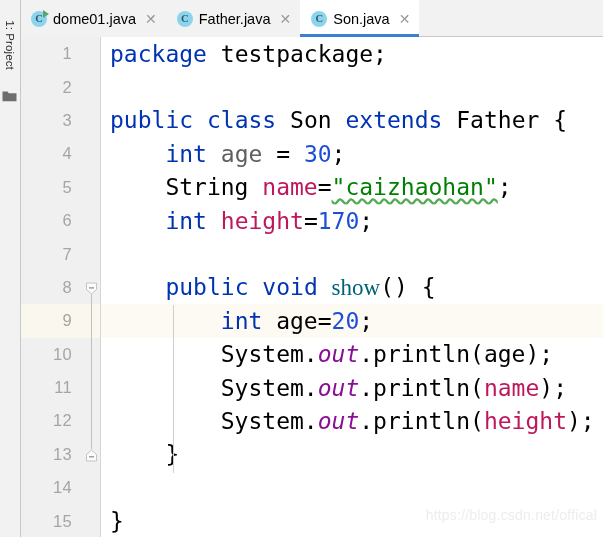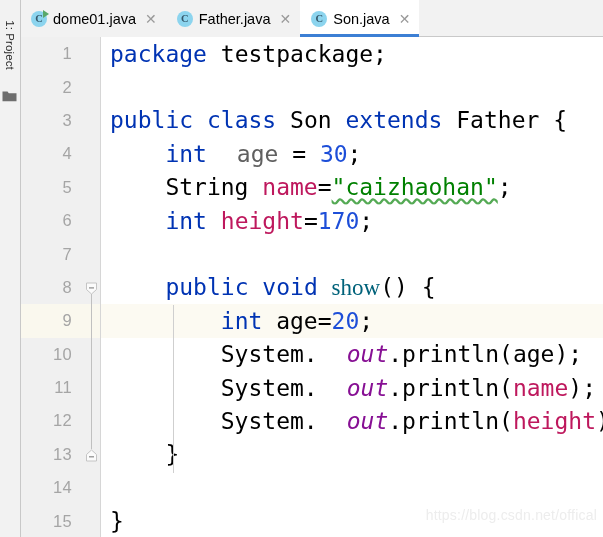--- a/index.html
+++ b/index.html
@@ -227,24 +227,24 @@
     letter-spacing: 0px;
   }
 
   
   .k  { color: #0033b3; }           
   .n  { color: #1d4ed8; }           
   .s  { color: #008000;             
         text-decoration: underline wavy #55aa55;
         text-decoration-skip-ink: none; }
   .f  { color: #be185d; }           
-  .fi { color: #871094; font-style: italic; margin-left: 29px; }  
+  .fi { color: #871094; font-style: italic; }  
   .m  { color: #00627a; font-family: Liberation Serif, serif; }           
   .p  { color: #000000; }           
-  .d  { color: #606060; margin-left: 16px; }           
+  .d  { color: #606060; }           
 
   
   .fold {
     position: absolute;
     left: 3px;
     width: 13px;
     height: 13px;
     top: 50%;
     margin-top: -6.5px;
   }

